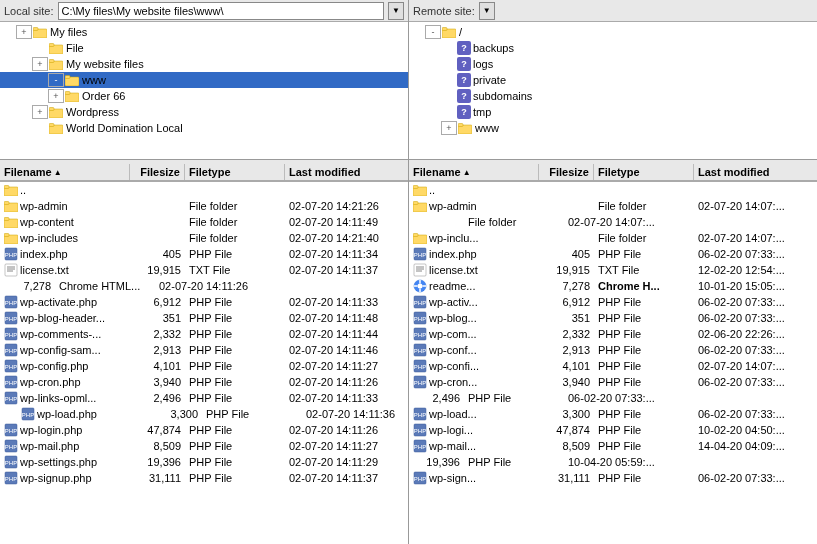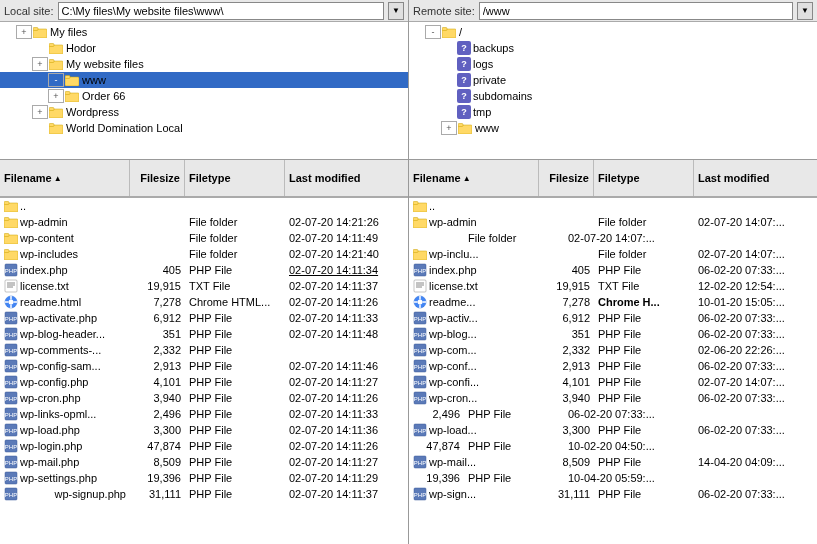--- a/index.html
+++ b/index.html
@@ -153,22 +153,23 @@
     }
 
     .file-panel.left {
       border-right: 1px solid #999;
     }
 
     .file-header {
       display: flex;
       background: #e8e8e8;
       border-bottom: 2px solid #aaa;
-      height: 38px;
+      height: 22px;
       flex-shrink: 0;
+      align-items: flex-end;
     }
 
     .col-header {
       display: flex;
       align-items: center;
       padding: 2px 4px;
       font-size: 11px;
       font-weight: bold;
       color: #000;
       border-right: 1px solid #bbb;
@@ -305,21 +306,21 @@
             <span class="tree-indent"></span>
             <span class="tree-indent"></span>
             <span class="no-expand"></span>
             <span class="folder-icon">
               <svg viewBox="0 0 14 12" fill="none">
                   <rect x="0" y="3" width="14" height="9" rx="1" fill="#ffd966"></rect>
                   <rect x="0" y="3" width="14" height="9" rx="1" stroke="#c8a000" stroke-width="0.5"></rect>
                   <rect x="0" y="1.5" width="5" height="3" rx="1" fill="#ffd966" stroke="#c8a000" stroke-width="0.5"></rect>
                 </svg>
             </span>
-            <span class="tree-label">Hodor</span>
+            <span class="tree-label">File</span>
           </div>
 
           <div class="tree-item">
             <span class="tree-indent"></span>
             <span class="tree-indent"></span>
             <span class="expand-icon">+</span>
             <span class="folder-icon">
               <svg viewBox="0 0 14 12" fill="none">
                   <rect x="0" y="3" width="14" height="9" rx="1" fill="#ffd966"></rect>
                   <rect x="0" y="3" width="14" height="9" rx="1" stroke="#c8a000" stroke-width="0.5"></rect>
@@ -386,21 +387,20 @@
             </span>
             <span class="tree-label">World Domination Local</span>
           </div>
         </div>
       </div>
     </div>
 
     <div class="site-panel right">
       <div class="site-header">
         <span class="site-header-label">Remote site:</span>
-        <input class="site-header-input" type="text" value="/www" style="">
         <button class="dropdown-btn">▼</button>
       </div>
       <div class="tree-area">
         <div class="tree-scroll">
 
           <div class="tree-item">
             <span class="tree-indent"></span>
             <span class="expand-icon">-</span>
             <span class="folder-icon">
               <svg viewBox="0 0 14 12" fill="none">
@@ -554,335 +554,323 @@
           <span class="file-icon">
                 <svg viewBox="0 0 14 14" width="14" height="14">
                   <rect x="1" y="1" width="12" height="12" rx="1" fill="#5b7ab8" stroke="#3a5a98" stroke-width="0.5"></rect>
                   <text x="7" y="9.5" text-anchor="middle" font-size="6" fill="white" font-family="Arial">PHP</text>
                 </svg>
               </span>
           <span>index.php</span>
         </div>
         <div class="file-cell col-filesize" style="width:55px;justify-content:flex-end;">405</div>
         <div class="file-cell col-filetype" style="width:100px;">PHP File</div>
-        <div class="file-cell col-lastmod" style="flex:1;text-decoration:underline;">02-07-20 14:11:34</div>
+        <div class="file-cell col-lastmod" style="flex:1;">02-07-20 14:11:34</div>
       </div>
           <div class="file-row">
         <div class="file-cell col-filename" style="width:130px;">
           <span class="file-icon">
                 <svg viewBox="0 0 14 14" width="14" height="14">
                   <rect x="1" y="1" width="12" height="12" rx="1" fill="white" stroke="#888" stroke-width="0.5"></rect>
                   <line x1="3" y1="4" x2="11" y2="4" stroke="#888" stroke-width="1"></line>
                   <line x1="3" y1="6" x2="11" y2="6" stroke="#888" stroke-width="1"></line>
                   <line x1="3" y1="8" x2="9" y2="8" stroke="#888" stroke-width="1"></line>
                 </svg>
               </span>
           <span>license.txt</span>
         </div>
         <div class="file-cell col-filesize" style="width:55px;justify-content:flex-end;">19,915</div>
         <div class="file-cell col-filetype" style="width:100px;">TXT File</div>
         <div class="file-cell col-lastmod" style="flex:1;">02-07-20 14:11:37</div>
+      </div>
+          <div class="file-row">
+        <div class="file-cell col-filesize" style="width:55px;justify-content:flex-end;">7,278</div>
+        <div class="file-cell col-filetype" style="width:100px;">Chrome HTML...</div>
+        <div class="file-cell col-lastmod" style="flex:1;">02-07-20 14:11:26</div>
+      </div>
+          <div class="file-row">
+        <div class="file-cell col-filename" style="width:130px;">
+          <span class="file-icon">
+                <svg viewBox="0 0 14 14" width="14" height="14">
+                  <rect x="1" y="1" width="12" height="12" rx="1" fill="#5b7ab8" stroke="#3a5a98" stroke-width="0.5"></rect>
+                  <text x="7" y="9.5" text-anchor="middle" font-size="6" fill="white" font-family="Arial">PHP</text>
+                </svg>
+              </span>
+          <span>wp-activate.php</span>
+        </div>
+        <div class="file-cell col-filesize" style="width:55px;justify-content:flex-end;">6,912</div>
+        <div class="file-cell col-filetype" style="width:100px;">PHP File</div>
+        <div class="file-cell col-lastmod" style="flex:1;">02-07-20 14:11:33</div>
+      </div>
+          <div class="file-row">
+        <div class="file-cell col-filename" style="width:130px;">
+          <span class="file-icon">
+                <svg viewBox="0 0 14 14" width="14" height="14">
+                  <rect x="1" y="1" width="12" height="12" rx="1" fill="#5b7ab8" stroke="#3a5a98" stroke-width="0.5"></rect>
+                  <text x="7" y="9.5" text-anchor="middle" font-size="6" fill="white" font-family="Arial">PHP</text>
+                </svg>
+              </span>
+          <span>wp-blog-header...</span>
+        </div>
+        <div class="file-cell col-filesize" style="width:55px;justify-content:flex-end;">351</div>
+        <div class="file-cell col-filetype" style="width:100px;">PHP File</div>
+        <div class="file-cell col-lastmod" style="flex:1;">02-07-20 14:11:48</div>
+      </div>
+          <div class="file-row">
+        <div class="file-cell col-filename" style="width:130px;">
+          <span class="file-icon">
+                <svg viewBox="0 0 14 14" width="14" height="14">
+                  <rect x="1" y="1" width="12" height="12" rx="1" fill="#5b7ab8" stroke="#3a5a98" stroke-width="0.5"></rect>
+                  <text x="7" y="9.5" text-anchor="middle" font-size="6" fill="white" font-family="Arial">PHP</text>
+                </svg>
+              </span>
+          <span>wp-comments-...</span>
+        </div>
+        <div class="file-cell col-filesize" style="width:55px;justify-content:flex-end;">2,332</div>
+        <div class="file-cell col-filetype" style="width:100px;">PHP File</div>
+        <div class="file-cell col-lastmod" style="flex:1;">02-07-20 14:11:44</div>
+      </div>
+          <div class="file-row">
+        <div class="file-cell col-filename" style="width:130px;">
+          <span class="file-icon">
+                <svg viewBox="0 0 14 14" width="14" height="14">
+                  <rect x="1" y="1" width="12" height="12" rx="1" fill="#5b7ab8" stroke="#3a5a98" stroke-width="0.5"></rect>
+                  <text x="7" y="9.5" text-anchor="middle" font-size="6" fill="white" font-family="Arial">PHP</text>
+                </svg>
+              </span>
+          <span>wp-config-sam...</span>
+        </div>
+        <div class="file-cell col-filesize" style="width:55px;justify-content:flex-end;">2,913</div>
+        <div class="file-cell col-filetype" style="width:100px;">PHP File</div>
+        <div class="file-cell col-lastmod" style="flex:1;">02-07-20 14:11:46</div>
+      </div>
+          <div class="file-row">
+        <div class="file-cell col-filename" style="width:130px;">
+          <span class="file-icon">
+                <svg viewBox="0 0 14 14" width="14" height="14">
+                  <rect x="1" y="1" width="12" height="12" rx="1" fill="#5b7ab8" stroke="#3a5a98" stroke-width="0.5"></rect>
+                  <text x="7" y="9.5" text-anchor="middle" font-size="6" fill="white" font-family="Arial">PHP</text>
+                </svg>
+              </span>
+          <span>wp-config.php</span>
+        </div>
+        <div class="file-cell col-filesize" style="width:55px;justify-content:flex-end;">4,101</div>
+        <div class="file-cell col-filetype" style="width:100px;">PHP File</div>
+        <div class="file-cell col-lastmod" style="flex:1;">02-07-20 14:11:27</div>
+      </div>
+          <div class="file-row">
+        <div class="file-cell col-filename" style="width:130px;">
+          <span class="file-icon">
+                <svg viewBox="0 0 14 14" width="14" height="14">
+                  <rect x="1" y="1" width="12" height="12" rx="1" fill="#5b7ab8" stroke="#3a5a98" stroke-width="0.5"></rect>
+                  <text x="7" y="9.5" text-anchor="middle" font-size="6" fill="white" font-family="Arial">PHP</text>
+                </svg>
+              </span>
+          <span>wp-cron.php</span>
+        </div>
+        <div class="file-cell col-filesize" style="width:55px;justify-content:flex-end;">3,940</div>
+        <div class="file-cell col-filetype" style="width:100px;">PHP File</div>
+        <div class="file-cell col-lastmod" style="flex:1;">02-07-20 14:11:26</div>
+      </div>
+          <div class="file-row">
+        <div class="file-cell col-filename" style="width:130px;">
+          <span class="file-icon">
+                <svg viewBox="0 0 14 14" width="14" height="14">
+                  <rect x="1" y="1" width="12" height="12" rx="1" fill="#5b7ab8" stroke="#3a5a98" stroke-width="0.5"></rect>
+                  <text x="7" y="9.5" text-anchor="middle" font-size="6" fill="white" font-family="Arial">PHP</text>
+                </svg>
+              </span>
+          <span>wp-links-opml...</span>
+        </div>
+        <div class="file-cell col-filesize" style="width:55px;justify-content:flex-end;">2,496</div>
+        <div class="file-cell col-filetype" style="width:100px;">PHP File</div>
+        <div class="file-cell col-lastmod" style="flex:1;">02-07-20 14:11:33</div>
+      </div>
+          <div class="file-row">
+        <div class="file-cell col-filename" style="width:130px;margin-left:17px;">
+          <span class="file-icon">
+                <svg viewBox="0 0 14 14" width="14" height="14">
+                  <rect x="1" y="1" width="12" height="12" rx="1" fill="#5b7ab8" stroke="#3a5a98" stroke-width="0.5"></rect>
+                  <text x="7" y="9.5" text-anchor="middle" font-size="6" fill="white" font-family="Arial">PHP</text>
+                </svg>
+              </span>
+          <span>wp-load.php</span>
+        </div>
+        <div class="file-cell col-filesize" style="width:55px;justify-content:flex-end;">3,300</div>
+        <div class="file-cell col-filetype" style="width:100px;">PHP File</div>
+        <div class="file-cell col-lastmod" style="flex:1;">02-07-20 14:11:36</div>
+      </div>
+          <div class="file-row">
+        <div class="file-cell col-filename" style="width:130px;">
+          <span class="file-icon">
+                <svg viewBox="0 0 14 14" width="14" height="14">
+                  <rect x="1" y="1" width="12" height="12" rx="1" fill="#5b7ab8" stroke="#3a5a98" stroke-width="0.5"></rect>
+                  <text x="7" y="9.5" text-anchor="middle" font-size="6" fill="white" font-family="Arial">PHP</text>
+                </svg>
+              </span>
+          <span>wp-login.php</span>
+        </div>
+        <div class="file-cell col-filesize" style="width:55px;justify-content:flex-end;">47,874</div>
+        <div class="file-cell col-filetype" style="width:100px;">PHP File</div>
+        <div class="file-cell col-lastmod" style="flex:1;">02-07-20 14:11:26</div>
+      </div>
+          <div class="file-row">
+        <div class="file-cell col-filename" style="width:130px;">
+          <span class="file-icon">
+                <svg viewBox="0 0 14 14" width="14" height="14">
+                  <rect x="1" y="1" width="12" height="12" rx="1" fill="#5b7ab8" stroke="#3a5a98" stroke-width="0.5"></rect>
+                  <text x="7" y="9.5" text-anchor="middle" font-size="6" fill="white" font-family="Arial">PHP</text>
+                </svg>
+              </span>
+          <span>wp-mail.php</span>
+        </div>
+        <div class="file-cell col-filesize" style="width:55px;justify-content:flex-end;">8,509</div>
+        <div class="file-cell col-filetype" style="width:100px;">PHP File</div>
+        <div class="file-cell col-lastmod" style="flex:1;">02-07-20 14:11:27</div>
+      </div>
+          <div class="file-row">
+        <div class="file-cell col-filename" style="width:130px;">
+          <span class="file-icon">
+                <svg viewBox="0 0 14 14" width="14" height="14">
+                  <rect x="1" y="1" width="12" height="12" rx="1" fill="#5b7ab8" stroke="#3a5a98" stroke-width="0.5"></rect>
+                  <text x="7" y="9.5" text-anchor="middle" font-size="6" fill="white" font-family="Arial">PHP</text>
+                </svg>
+              </span>
+          <span>wp-settings.php</span>
+        </div>
+        <div class="file-cell col-filesize" style="width:55px;justify-content:flex-end;">19,396</div>
+        <div class="file-cell col-filetype" style="width:100px;">PHP File</div>
+        <div class="file-cell col-lastmod" style="flex:1;">02-07-20 14:11:29</div>
+      </div>
+          <div class="file-row">
+        <div class="file-cell col-filename" style="width:130px;">
+          <span class="file-icon">
+                <svg viewBox="0 0 14 14" width="14" height="14">
+                  <rect x="1" y="1" width="12" height="12" rx="1" fill="#5b7ab8" stroke="#3a5a98" stroke-width="0.5"></rect>
+                  <text x="7" y="9.5" text-anchor="middle" font-size="6" fill="white" font-family="Arial">PHP</text>
+                </svg>
+              </span>
+          <span>wp-signup.php</span>
+        </div>
+        <div class="file-cell col-filesize" style="width:55px;justify-content:flex-end;">31,111</div>
+        <div class="file-cell col-filetype" style="width:100px;">PHP File</div>
+        <div class="file-cell col-lastmod" style="flex:1;">02-07-20 14:11:37</div>
+      </div>
+        </div>
+    </div>
+
+    <div class="file-panel right">
+      <div class="file-header right-panel-cols">
+        <div class="col-header col-filename">
+          <span>Filename</span>
+          <span class="sort-arrow">▲</span>
+        </div>
+        <div class="col-header col-filesize">
+          <span>Filesize</span>
+        </div>
+        <div class="col-header col-filetype">
+          <span>Filetype</span>
+        </div>
+        <div class="col-header col-lastmod">
+          <span>Last modified</span>
+        </div>
+      </div>
+      <div class="file-list" id="right-file-list">
+      <div class="file-row">
+        <div class="file-cell col-filename" style="width:130px;">
+          <span class="file-icon">
+                <svg viewBox="0 0 14 12" fill="none" width="14" height="12">
+                  <rect x="0" y="3" width="14" height="9" rx="1" fill="#ffd966"></rect>
+                  <rect x="0" y="3" width="14" height="9" rx="1" stroke="#c8a000" stroke-width="0.5"></rect>
+                  <rect x="0" y="1.5" width="5" height="3" rx="1" fill="#ffd966" stroke="#c8a000" stroke-width="0.5"></rect>
+                </svg>
+              </span>
+          <span>..</span>
+        </div>
+        <div class="file-cell col-filesize" style="width:55px;justify-content:flex-end;"></div>
+        <div class="file-cell col-filetype" style="width:100px;"></div>
+        <div class="file-cell col-lastmod" style="flex:1;"></div>
+      </div>
+          <div class="file-row">
+        <div class="file-cell col-filename" style="width:130px;">
+          <span class="file-icon">
+                <svg viewBox="0 0 14 12" fill="none" width="14" height="12">
+                  <rect x="0" y="3" width="14" height="9" rx="1" fill="#ffd966"></rect>
+                  <rect x="0" y="3" width="14" height="9" rx="1" stroke="#c8a000" stroke-width="0.5"></rect>
+                  <rect x="0" y="1.5" width="5" height="3" rx="1" fill="#ffd966" stroke="#c8a000" stroke-width="0.5"></rect>
+                </svg>
+              </span>
+          <span>wp-admin</span>
+        </div>
+        <div class="file-cell col-filesize" style="width:55px;justify-content:flex-end;"></div>
+        <div class="file-cell col-filetype" style="width:100px;">File folder</div>
+        <div class="file-cell col-lastmod" style="flex:1;">02-07-20 14:07:...</div>
+      </div>
+          <div class="file-row">
+        <div class="file-cell col-filesize" style="width:55px;justify-content:flex-end;"></div>
+        <div class="file-cell col-filetype" style="width:100px;">File folder</div>
+        <div class="file-cell col-lastmod" style="flex:1;">02-07-20 14:07:...</div>
+      </div>
+          <div class="file-row">
+        <div class="file-cell col-filename" style="width:130px;">
+          <span class="file-icon">
+                <svg viewBox="0 0 14 12" fill="none" width="14" height="12">
+                  <rect x="0" y="3" width="14" height="9" rx="1" fill="#ffd966"></rect>
+                  <rect x="0" y="3" width="14" height="9" rx="1" stroke="#c8a000" stroke-width="0.5"></rect>
+                  <rect x="0" y="1.5" width="5" height="3" rx="1" fill="#ffd966" stroke="#c8a000" stroke-width="0.5"></rect>
+                </svg>
+              </span>
+          <span>wp-inclu...</span>
+        </div>
+        <div class="file-cell col-filesize" style="width:55px;justify-content:flex-end;"></div>
+        <div class="file-cell col-filetype" style="width:100px;">File folder</div>
+        <div class="file-cell col-lastmod" style="flex:1;">02-07-20 14:07:...</div>
+      </div>
+          <div class="file-row">
+        <div class="file-cell col-filename" style="width:130px;">
+          <span class="file-icon">
+                <svg viewBox="0 0 14 14" width="14" height="14">
+                  <rect x="1" y="1" width="12" height="12" rx="1" fill="#5b7ab8" stroke="#3a5a98" stroke-width="0.5"></rect>
+                  <text x="7" y="9.5" text-anchor="middle" font-size="6" fill="white" font-family="Arial">PHP</text>
+                </svg>
+              </span>
+          <span>index.php</span>
+        </div>
+        <div class="file-cell col-filesize" style="width:55px;justify-content:flex-end;">405</div>
+        <div class="file-cell col-filetype" style="width:100px;">PHP File</div>
+        <div class="file-cell col-lastmod" style="flex:1;">06-02-20 07:33:...</div>
+      </div>
+          <div class="file-row">
+        <div class="file-cell col-filename" style="width:130px;">
+          <span class="file-icon">
+                <svg viewBox="0 0 14 14" width="14" height="14">
+                  <rect x="1" y="1" width="12" height="12" rx="1" fill="white" stroke="#888" stroke-width="0.5"></rect>
+                  <line x1="3" y1="4" x2="11" y2="4" stroke="#888" stroke-width="1"></line>
+                  <line x1="3" y1="6" x2="11" y2="6" stroke="#888" stroke-width="1"></line>
+                  <line x1="3" y1="8" x2="9" y2="8" stroke="#888" stroke-width="1"></line>
+                </svg>
+              </span>
+          <span>license.txt</span>
+        </div>
+        <div class="file-cell col-filesize" style="width:55px;justify-content:flex-end;">19,915</div>
+        <div class="file-cell col-filetype" style="width:100px;">TXT File</div>
+        <div class="file-cell col-lastmod" style="flex:1;">12-02-20 12:54:...</div>
       </div>
           <div class="file-row">
         <div class="file-cell col-filename" style="width:130px;">
           <span class="file-icon">
                 <svg viewBox="0 0 14 14" width="14" height="14">
                   <circle cx="7" cy="7" r="6" fill="#4285f4" stroke="#2a6fda" stroke-width="0.5"></circle>
                   <circle cx="7" cy="7" r="2.5" fill="white"></circle>
                   <line x1="7" y1="1" x2="7" y2="4.5" stroke="white" stroke-width="1.5"></line>
                   <line x1="7" y1="9.5" x2="7" y2="13" stroke="white" stroke-width="1.5"></line>
                   <line x1="1" y1="7" x2="4.5" y2="7" stroke="white" stroke-width="1.5"></line>
                   <line x1="9.5" y1="7" x2="13" y2="7" stroke="white" stroke-width="1.5"></line>
                 </svg>
               </span>
-          <span>readme.html</span>
-        </div>
-        <div class="file-cell col-filesize" style="width:55px;justify-content:flex-end;">7,278</div>
-        <div class="file-cell col-filetype" style="width:100px;">Chrome HTML...</div>
-        <div class="file-cell col-lastmod" style="flex:1;">02-07-20 14:11:26</div>
-      </div>
-          <div class="file-row">
-        <div class="file-cell col-filename" style="width:130px;">
-          <span class="file-icon">
-                <svg viewBox="0 0 14 14" width="14" height="14">
-                  <rect x="1" y="1" width="12" height="12" rx="1" fill="#5b7ab8" stroke="#3a5a98" stroke-width="0.5"></rect>
-                  <text x="7" y="9.5" text-anchor="middle" font-size="6" fill="white" font-family="Arial">PHP</text>
-                </svg>
-              </span>
-          <span>wp-activate.php</span>
-        </div>
-        <div class="file-cell col-filesize" style="width:55px;justify-content:flex-end;">6,912</div>
-        <div class="file-cell col-filetype" style="width:100px;">PHP File</div>
-        <div class="file-cell col-lastmod" style="flex:1;">02-07-20 14:11:33</div>
-      </div>
-          <div class="file-row">
-        <div class="file-cell col-filename" style="width:130px;">
-          <span class="file-icon">
-                <svg viewBox="0 0 14 14" width="14" height="14">
-                  <rect x="1" y="1" width="12" height="12" rx="1" fill="#5b7ab8" stroke="#3a5a98" stroke-width="0.5"></rect>
-                  <text x="7" y="9.5" text-anchor="middle" font-size="6" fill="white" font-family="Arial">PHP</text>
-                </svg>
-              </span>
-          <span>wp-blog-header...</span>
-        </div>
-        <div class="file-cell col-filesize" style="width:55px;justify-content:flex-end;">351</div>
-        <div class="file-cell col-filetype" style="width:100px;">PHP File</div>
-        <div class="file-cell col-lastmod" style="flex:1;">02-07-20 14:11:48</div>
-      </div>
-          <div class="file-row">
-        <div class="file-cell col-filename" style="width:130px;">
-          <span class="file-icon">
-                <svg viewBox="0 0 14 14" width="14" height="14">
-                  <rect x="1" y="1" width="12" height="12" rx="1" fill="#5b7ab8" stroke="#3a5a98" stroke-width="0.5"></rect>
-                  <text x="7" y="9.5" text-anchor="middle" font-size="6" fill="white" font-family="Arial">PHP</text>
-                </svg>
-              </span>
-          <span>wp-comments-...</span>
-        </div>
-        <div class="file-cell col-filesize" style="width:55px;justify-content:flex-end;">2,332</div>
-        <div class="file-cell col-filetype" style="width:100px;">PHP File</div>
-      </div>
-          <div class="file-row">
-        <div class="file-cell col-filename" style="width:130px;">
-          <span class="file-icon">
-                <svg viewBox="0 0 14 14" width="14" height="14">
-                  <rect x="1" y="1" width="12" height="12" rx="1" fill="#5b7ab8" stroke="#3a5a98" stroke-width="0.5"></rect>
-                  <text x="7" y="9.5" text-anchor="middle" font-size="6" fill="white" font-family="Arial">PHP</text>
-                </svg>
-              </span>
-          <span>wp-config-sam...</span>
-        </div>
-        <div class="file-cell col-filesize" style="width:55px;justify-content:flex-end;">2,913</div>
-        <div class="file-cell col-filetype" style="width:100px;">PHP File</div>
-        <div class="file-cell col-lastmod" style="flex:1;">02-07-20 14:11:46</div>
-      </div>
-          <div class="file-row">
-        <div class="file-cell col-filename" style="width:130px;">
-          <span class="file-icon">
-                <svg viewBox="0 0 14 14" width="14" height="14">
-                  <rect x="1" y="1" width="12" height="12" rx="1" fill="#5b7ab8" stroke="#3a5a98" stroke-width="0.5"></rect>
-                  <text x="7" y="9.5" text-anchor="middle" font-size="6" fill="white" font-family="Arial">PHP</text>
-                </svg>
-              </span>
-          <span>wp-config.php</span>
-        </div>
-        <div class="file-cell col-filesize" style="width:55px;justify-content:flex-end;">4,101</div>
-        <div class="file-cell col-filetype" style="width:100px;">PHP File</div>
-        <div class="file-cell col-lastmod" style="flex:1;">02-07-20 14:11:27</div>
-      </div>
-          <div class="file-row">
-        <div class="file-cell col-filename" style="width:130px;">
-          <span class="file-icon">
-                <svg viewBox="0 0 14 14" width="14" height="14">
-                  <rect x="1" y="1" width="12" height="12" rx="1" fill="#5b7ab8" stroke="#3a5a98" stroke-width="0.5"></rect>
-                  <text x="7" y="9.5" text-anchor="middle" font-size="6" fill="white" font-family="Arial">PHP</text>
-                </svg>
-              </span>
-          <span>wp-cron.php</span>
-        </div>
-        <div class="file-cell col-filesize" style="width:55px;justify-content:flex-end;">3,940</div>
-        <div class="file-cell col-filetype" style="width:100px;">PHP File</div>
-        <div class="file-cell col-lastmod" style="flex:1;">02-07-20 14:11:26</div>
-      </div>
-          <div class="file-row">
-        <div class="file-cell col-filename" style="width:130px;">
-          <span class="file-icon">
-                <svg viewBox="0 0 14 14" width="14" height="14">
-                  <rect x="1" y="1" width="12" height="12" rx="1" fill="#5b7ab8" stroke="#3a5a98" stroke-width="0.5"></rect>
-                  <text x="7" y="9.5" text-anchor="middle" font-size="6" fill="white" font-family="Arial">PHP</text>
-                </svg>
-              </span>
-          <span>wp-links-opml...</span>
-        </div>
-        <div class="file-cell col-filesize" style="width:55px;justify-content:flex-end;">2,496</div>
-        <div class="file-cell col-filetype" style="width:100px;">PHP File</div>
-        <div class="file-cell col-lastmod" style="flex:1;">02-07-20 14:11:33</div>
-      </div>
-          <div class="file-row">
-        <div class="file-cell col-filename" style="width:130px;">
-          <span class="file-icon">
-                <svg viewBox="0 0 14 14" width="14" height="14">
-                  <rect x="1" y="1" width="12" height="12" rx="1" fill="#5b7ab8" stroke="#3a5a98" stroke-width="0.5"></rect>
-                  <text x="7" y="9.5" text-anchor="middle" font-size="6" fill="white" font-family="Arial">PHP</text>
-                </svg>
-              </span>
-          <span>wp-load.php</span>
-        </div>
-        <div class="file-cell col-filesize" style="width:55px;justify-content:flex-end;">3,300</div>
-        <div class="file-cell col-filetype" style="width:100px;">PHP File</div>
-        <div class="file-cell col-lastmod" style="flex:1;">02-07-20 14:11:36</div>
-      </div>
-          <div class="file-row">
-        <div class="file-cell col-filename" style="width:130px;">
-          <span class="file-icon">
-                <svg viewBox="0 0 14 14" width="14" height="14">
-                  <rect x="1" y="1" width="12" height="12" rx="1" fill="#5b7ab8" stroke="#3a5a98" stroke-width="0.5"></rect>
-                  <text x="7" y="9.5" text-anchor="middle" font-size="6" fill="white" font-family="Arial">PHP</text>
-                </svg>
-              </span>
-          <span>wp-login.php</span>
-        </div>
-        <div class="file-cell col-filesize" style="width:55px;justify-content:flex-end;">47,874</div>
-        <div class="file-cell col-filetype" style="width:100px;">PHP File</div>
-        <div class="file-cell col-lastmod" style="flex:1;">02-07-20 14:11:26</div>
-      </div>
-          <div class="file-row">
-        <div class="file-cell col-filename" style="width:130px;">
-          <span class="file-icon">
-                <svg viewBox="0 0 14 14" width="14" height="14">
-                  <rect x="1" y="1" width="12" height="12" rx="1" fill="#5b7ab8" stroke="#3a5a98" stroke-width="0.5"></rect>
-                  <text x="7" y="9.5" text-anchor="middle" font-size="6" fill="white" font-family="Arial">PHP</text>
-                </svg>
-              </span>
-          <span>wp-mail.php</span>
-        </div>
-        <div class="file-cell col-filesize" style="width:55px;justify-content:flex-end;">8,509</div>
-        <div class="file-cell col-filetype" style="width:100px;">PHP File</div>
-        <div class="file-cell col-lastmod" style="flex:1;">02-07-20 14:11:27</div>
-      </div>
-          <div class="file-row">
-        <div class="file-cell col-filename" style="width:130px;">
-          <span class="file-icon">
-                <svg viewBox="0 0 14 14" width="14" height="14">
-                  <rect x="1" y="1" width="12" height="12" rx="1" fill="#5b7ab8" stroke="#3a5a98" stroke-width="0.5"></rect>
-                  <text x="7" y="9.5" text-anchor="middle" font-size="6" fill="white" font-family="Arial">PHP</text>
-                </svg>
-              </span>
-          <span>wp-settings.php</span>
-        </div>
-        <div class="file-cell col-filesize" style="width:55px;justify-content:flex-end;">19,396</div>
-        <div class="file-cell col-filetype" style="width:100px;">PHP File</div>
-        <div class="file-cell col-lastmod" style="flex:1;">02-07-20 14:11:29</div>
-      </div>
-          <div class="file-row">
-        <div class="file-cell col-filename" style="width:130px;justify-content:space-between;">
-          <span class="file-icon">
-                <svg viewBox="0 0 14 14" width="14" height="14">
-                  <rect x="1" y="1" width="12" height="12" rx="1" fill="#5b7ab8" stroke="#3a5a98" stroke-width="0.5"></rect>
-                  <text x="7" y="9.5" text-anchor="middle" font-size="6" fill="white" font-family="Arial">PHP</text>
-                </svg>
-              </span>
-          <span>wp-signup.php</span>
-        </div>
-        <div class="file-cell col-filesize" style="width:55px;justify-content:flex-end;">31,111</div>
-        <div class="file-cell col-filetype" style="width:100px;">PHP File</div>
-        <div class="file-cell col-lastmod" style="flex:1;">02-07-20 14:11:37</div>
-      </div>
-        </div>
-    </div>
-
-    <div class="file-panel right">
-      <div class="file-header right-panel-cols">
-        <div class="col-header col-filename">
-          <span>Filename</span>
-          <span class="sort-arrow">▲</span>
-        </div>
-        <div class="col-header col-filesize">
-          <span>Filesize</span>
-        </div>
-        <div class="col-header col-filetype">
-          <span>Filetype</span>
-        </div>
-        <div class="col-header col-lastmod">
-          <span>Last modified</span>
-        </div>
-      </div>
-      <div class="file-list" id="right-file-list">
-      <div class="file-row">
-        <div class="file-cell col-filename" style="width:130px;">
-          <span class="file-icon">
-                <svg viewBox="0 0 14 12" fill="none" width="14" height="12">
-                  <rect x="0" y="3" width="14" height="9" rx="1" fill="#ffd966"></rect>
-                  <rect x="0" y="3" width="14" height="9" rx="1" stroke="#c8a000" stroke-width="0.5"></rect>
-                  <rect x="0" y="1.5" width="5" height="3" rx="1" fill="#ffd966" stroke="#c8a000" stroke-width="0.5"></rect>
-                </svg>
-              </span>
-          <span>..</span>
-        </div>
-        <div class="file-cell col-filesize" style="width:55px;justify-content:flex-end;"></div>
-        <div class="file-cell col-filetype" style="width:100px;"></div>
-        <div class="file-cell col-lastmod" style="flex:1;"></div>
-      </div>
-          <div class="file-row">
-        <div class="file-cell col-filename" style="width:130px;">
-          <span class="file-icon">
-                <svg viewBox="0 0 14 12" fill="none" width="14" height="12">
-                  <rect x="0" y="3" width="14" height="9" rx="1" fill="#ffd966"></rect>
-                  <rect x="0" y="3" width="14" height="9" rx="1" stroke="#c8a000" stroke-width="0.5"></rect>
-                  <rect x="0" y="1.5" width="5" height="3" rx="1" fill="#ffd966" stroke="#c8a000" stroke-width="0.5"></rect>
-                </svg>
-              </span>
-          <span>wp-admin</span>
-        </div>
-        <div class="file-cell col-filesize" style="width:55px;justify-content:flex-end;"></div>
-        <div class="file-cell col-filetype" style="width:100px;">File folder</div>
-        <div class="file-cell col-lastmod" style="flex:1;">02-07-20 14:07:...</div>
-      </div>
-          <div class="file-row">
-        <div class="file-cell col-filesize" style="width:55px;justify-content:flex-end;"></div>
-        <div class="file-cell col-filetype" style="width:100px;">File folder</div>
-        <div class="file-cell col-lastmod" style="flex:1;">02-07-20 14:07:...</div>
-      </div>
-          <div class="file-row">
-        <div class="file-cell col-filename" style="width:130px;">
-          <span class="file-icon">
-                <svg viewBox="0 0 14 12" fill="none" width="14" height="12">
-                  <rect x="0" y="3" width="14" height="9" rx="1" fill="#ffd966"></rect>
-                  <rect x="0" y="3" width="14" height="9" rx="1" stroke="#c8a000" stroke-width="0.5"></rect>
-                  <rect x="0" y="1.5" width="5" height="3" rx="1" fill="#ffd966" stroke="#c8a000" stroke-width="0.5"></rect>
-                </svg>
-              </span>
-          <span>wp-inclu...</span>
-        </div>
-        <div class="file-cell col-filesize" style="width:55px;justify-content:flex-end;"></div>
-        <div class="file-cell col-filetype" style="width:100px;">File folder</div>
-        <div class="file-cell col-lastmod" style="flex:1;">02-07-20 14:07:...</div>
-      </div>
-          <div class="file-row">
-        <div class="file-cell col-filename" style="width:130px;">
-          <span class="file-icon">
-                <svg viewBox="0 0 14 14" width="14" height="14">
-                  <rect x="1" y="1" width="12" height="12" rx="1" fill="#5b7ab8" stroke="#3a5a98" stroke-width="0.5"></rect>
-                  <text x="7" y="9.5" text-anchor="middle" font-size="6" fill="white" font-family="Arial">PHP</text>
-                </svg>
-              </span>
-          <span>index.php</span>
-        </div>
-        <div class="file-cell col-filesize" style="width:55px;justify-content:flex-end;">405</div>
-        <div class="file-cell col-filetype" style="width:100px;">PHP File</div>
-        <div class="file-cell col-lastmod" style="flex:1;">06-02-20 07:33:...</div>
-      </div>
-          <div class="file-row">
-        <div class="file-cell col-filename" style="width:130px;">
-          <span class="file-icon">
-                <svg viewBox="0 0 14 14" width="14" height="14">
-                  <rect x="1" y="1" width="12" height="12" rx="1" fill="white" stroke="#888" stroke-width="0.5"></rect>
-                  <line x1="3" y1="4" x2="11" y2="4" stroke="#888" stroke-width="1"></line>
-                  <line x1="3" y1="6" x2="11" y2="6" stroke="#888" stroke-width="1"></line>
-                  <line x1="3" y1="8" x2="9" y2="8" stroke="#888" stroke-width="1"></line>
-                </svg>
-              </span>
-          <span>license.txt</span>
-        </div>
-        <div class="file-cell col-filesize" style="width:55px;justify-content:flex-end;">19,915</div>
-        <div class="file-cell col-filetype" style="width:100px;">TXT File</div>
-        <div class="file-cell col-lastmod" style="flex:1;">12-02-20 12:54:...</div>
-      </div>
-          <div class="file-row">
-        <div class="file-cell col-filename" style="width:130px;">
-          <span class="file-icon">
-                <svg viewBox="0 0 14 14" width="14" height="14">
-                  <circle cx="7" cy="7" r="6" fill="#4285f4" stroke="#2a6fda" stroke-width="0.5"></circle>
-                  <circle cx="7" cy="7" r="2.5" fill="white"></circle>
-                  <line x1="7" y1="1" x2="7" y2="4.5" stroke="white" stroke-width="1.5"></line>
-                  <line x1="7" y1="9.5" x2="7" y2="13" stroke="white" stroke-width="1.5"></line>
-                  <line x1="1" y1="7" x2="4.5" y2="7" stroke="white" stroke-width="1.5"></line>
-                  <line x1="9.5" y1="7" x2="13" y2="7" stroke="white" stroke-width="1.5"></line>
-                </svg>
-              </span>
           <span>readme...</span>
         </div>
         <div class="file-cell col-filesize" style="width:55px;justify-content:flex-end;">7,278</div>
         <div class="file-cell col-filetype" style="width:100px;font-weight:bold;">Chrome H...</div>
         <div class="file-cell col-lastmod" style="flex:1;">10-01-20 15:05:...</div>
       </div>
           <div class="file-row">
         <div class="file-cell col-filename" style="width:130px;">
           <span class="file-icon">
                 <svg viewBox="0 0 14 14" width="14" height="14">
@@ -979,20 +967,29 @@
                   <text x="7" y="9.5" text-anchor="middle" font-size="6" fill="white" font-family="Arial">PHP</text>
                 </svg>
               </span>
           <span>wp-load...</span>
         </div>
         <div class="file-cell col-filesize" style="width:55px;justify-content:flex-end;">3,300</div>
         <div class="file-cell col-filetype" style="width:100px;">PHP File</div>
         <div class="file-cell col-lastmod" style="flex:1;">06-02-20 07:33:...</div>
       </div>
           <div class="file-row">
+        <div class="file-cell col-filename" style="width:130px;">
+          <span class="file-icon">
+                <svg viewBox="0 0 14 14" width="14" height="14">
+                  <rect x="1" y="1" width="12" height="12" rx="1" fill="#5b7ab8" stroke="#3a5a98" stroke-width="0.5"></rect>
+                  <text x="7" y="9.5" text-anchor="middle" font-size="6" fill="white" font-family="Arial">PHP</text>
+                </svg>
+              </span>
+          <span>wp-logi...</span>
+        </div>
         <div class="file-cell col-filesize" style="width:55px;justify-content:flex-end;">47,874</div>
         <div class="file-cell col-filetype" style="width:100px;">PHP File</div>
         <div class="file-cell col-lastmod" style="flex:1;">10-02-20 04:50:...</div>
       </div>
           <div class="file-row">
         <div class="file-cell col-filename" style="width:130px;">
           <span class="file-icon">
                 <svg viewBox="0 0 14 14" width="14" height="14">
                   <rect x="1" y="1" width="12" height="12" rx="1" fill="#5b7ab8" stroke="#3a5a98" stroke-width="0.5"></rect>
                   <text x="7" y="9.5" text-anchor="middle" font-size="6" fill="white" font-family="Arial">PHP</text>

